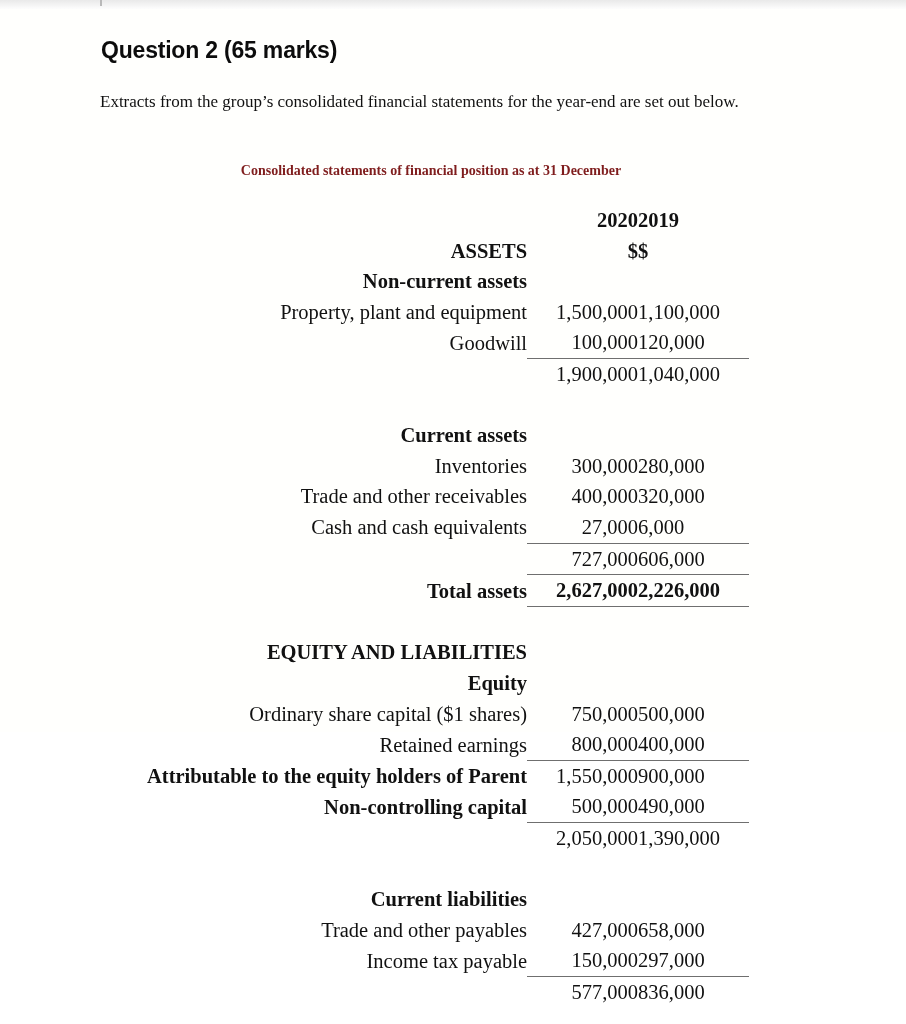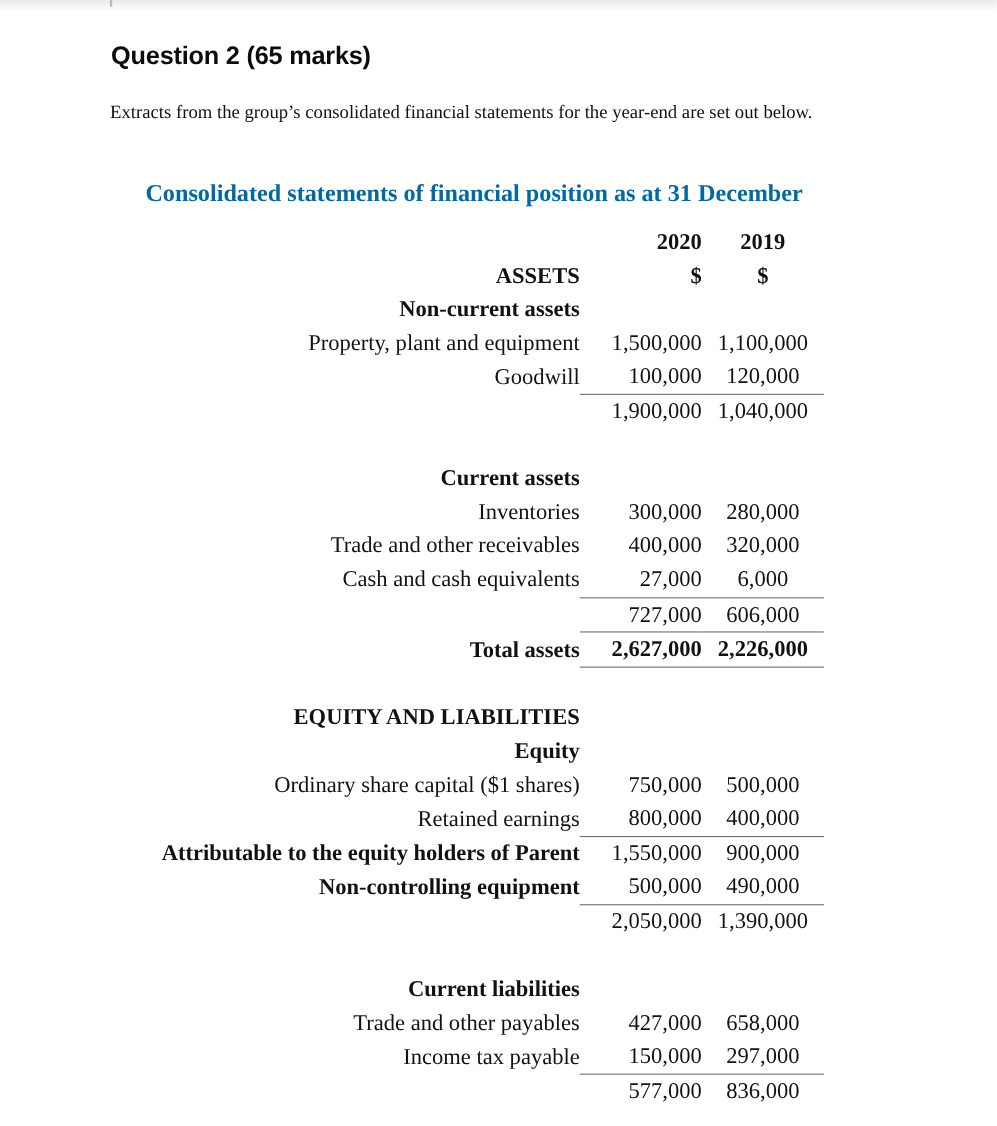--- a/index.html
+++ b/index.html
@@ -56,23 +56,23 @@
     font-size: 17px;
     line-height: 29px;
     color: #111;
   }
   .stmt-title {
     position: absolute;
     left: 101px;
     top: 163px;
     width: 660px;
     text-align: center;
-    font-size: 22px;
+    font-size: 14px;
     font-weight: bold;
-    color: #0369a1;
+    color: #7f1d1d;
   }
 
   
   .stmt {
     position: absolute;
     left: 101px;
     top: 205px;
     width: 648px;
     border-collapse: collapse;
     font-size: 20.5px;
@@ -80,21 +80,21 @@
   .stmt td {
     padding: 0;
     vertical-align: bottom;
     white-space: nowrap;
     line-height: 30.6px;
     height: 30.6px;
   }
   
   .c-label { width: 416px; text-align: right; margin-top: 42px; }
   .c-num   { width: 116px; text-align: right; padding-left: 0px; }
-  .c-num2  { width: 116px; text-align: center; padding-left: 0px; }
+  .c-num2  { width: 116px; text-align: left; padding-left: 0px; }
 
   .bold { font-weight: bold; }
   .indent { padding-left: 18px !important; }
 
   
   .rule-top > .c-num,
   .rule-top > .c-num2 { border-top: 1.6px solid #6f6f6f; }
   .rule-bot > .c-num,
   .rule-bot > .c-num2 { border-bottom: 1.6px solid #6f6f6f; }
 
@@ -215,21 +215,21 @@
         <td class="c-label indent">Retained earnings</td>
         <td class="c-num">800,000</td>
         <td class="c-num2">400,000</td>
       </tr>
       <tr class="rule-top">
         <td class="c-label bold">Attributable to the equity holders of Parent</td>
         <td class="c-num">1,550,000</td>
         <td class="c-num2">900,000</td>
       </tr>
       <tr>
-        <td class="c-label bold">Non-controlling equipment</td>
+        <td class="c-label bold">Non-controlling capital</td>
         <td class="c-num">500,000</td>
         <td class="c-num2">490,000</td>
       </tr>
       <tr class="rule-top">
         <td class="c-label"></td>
         <td class="c-num">2,050,000</td>
         <td class="c-num2">1,390,000</td>
       </tr>
 
       <tr class="sp-sm">

